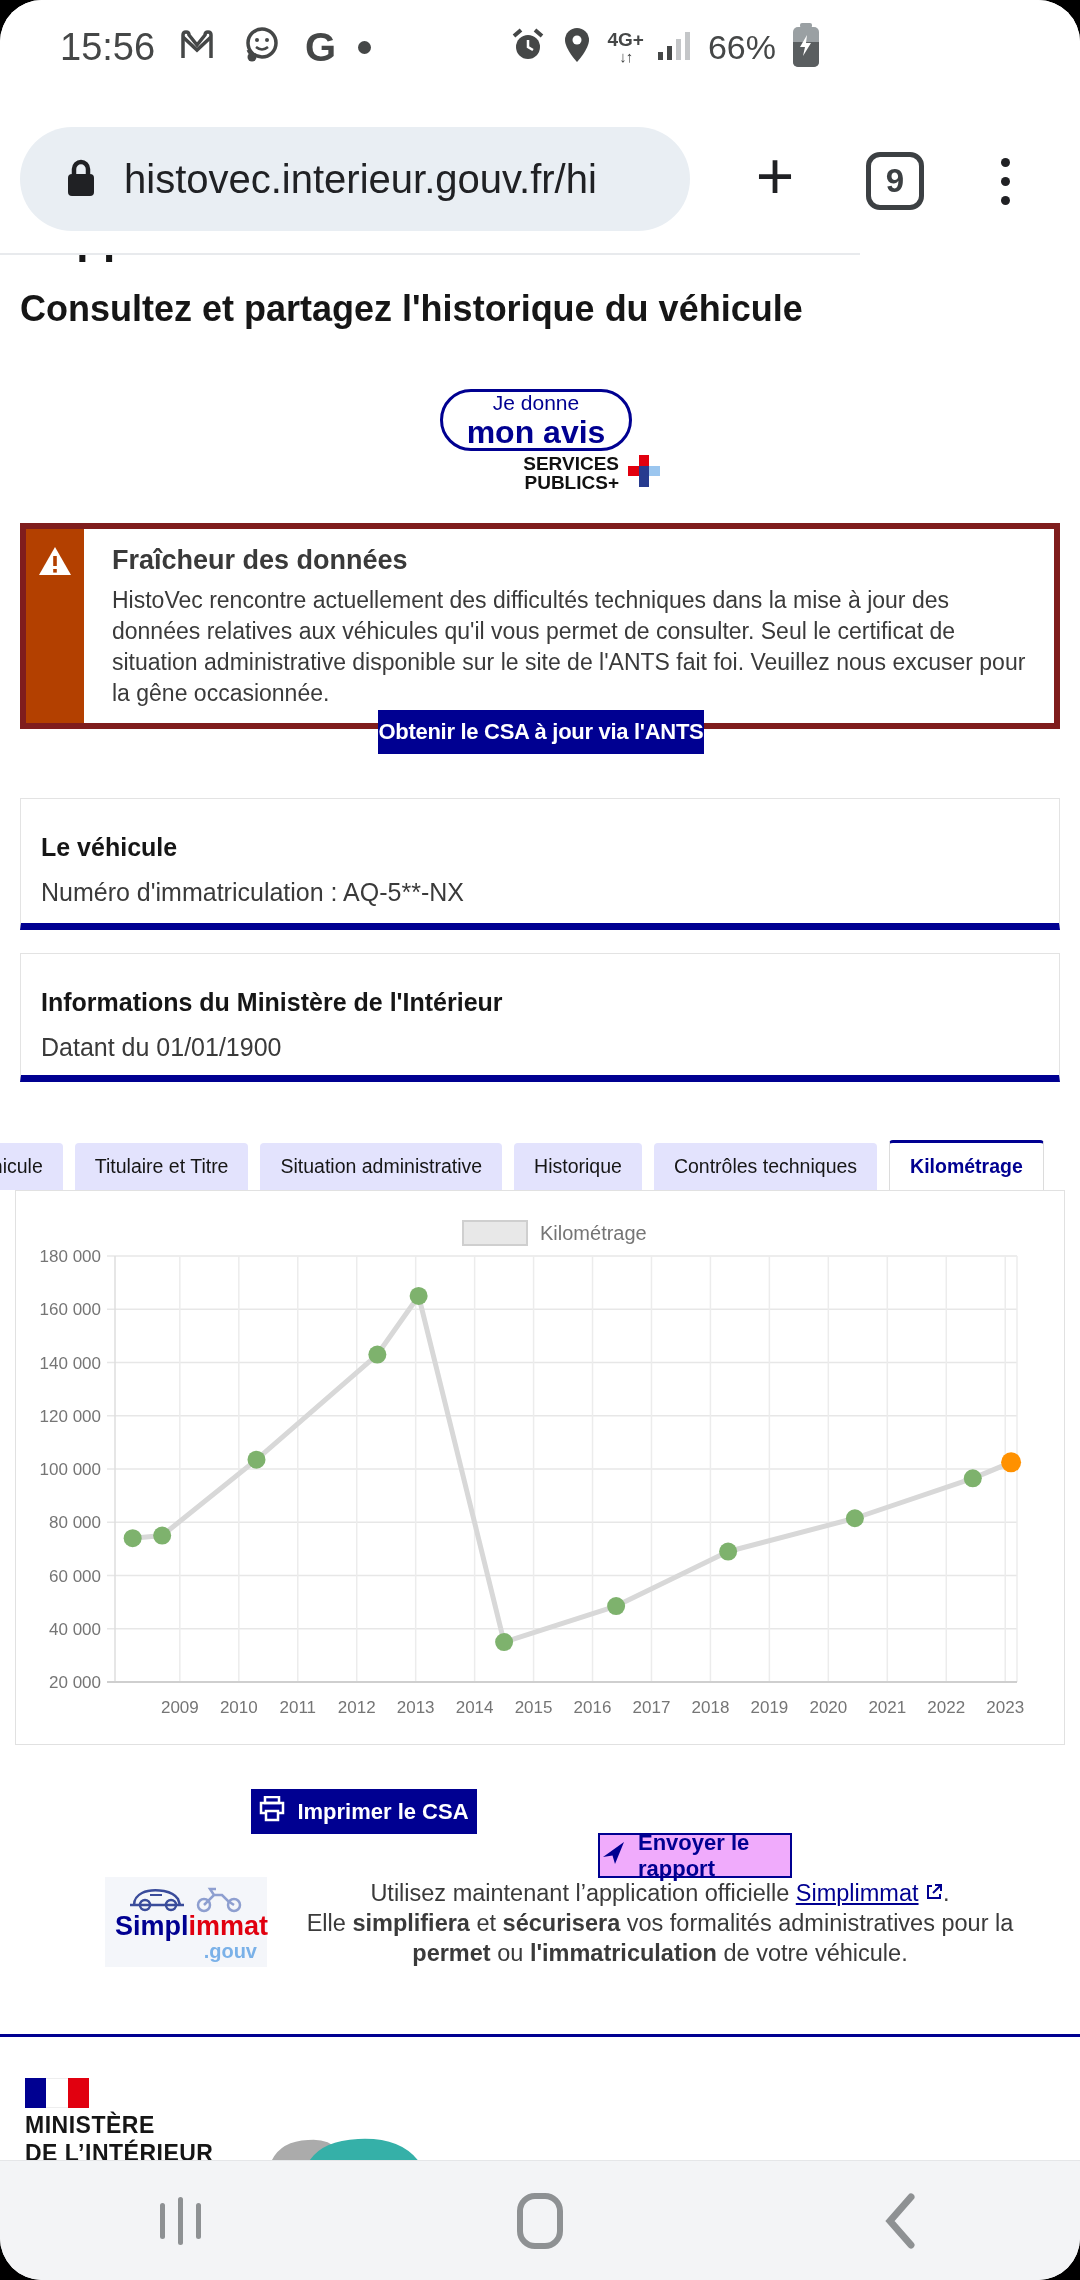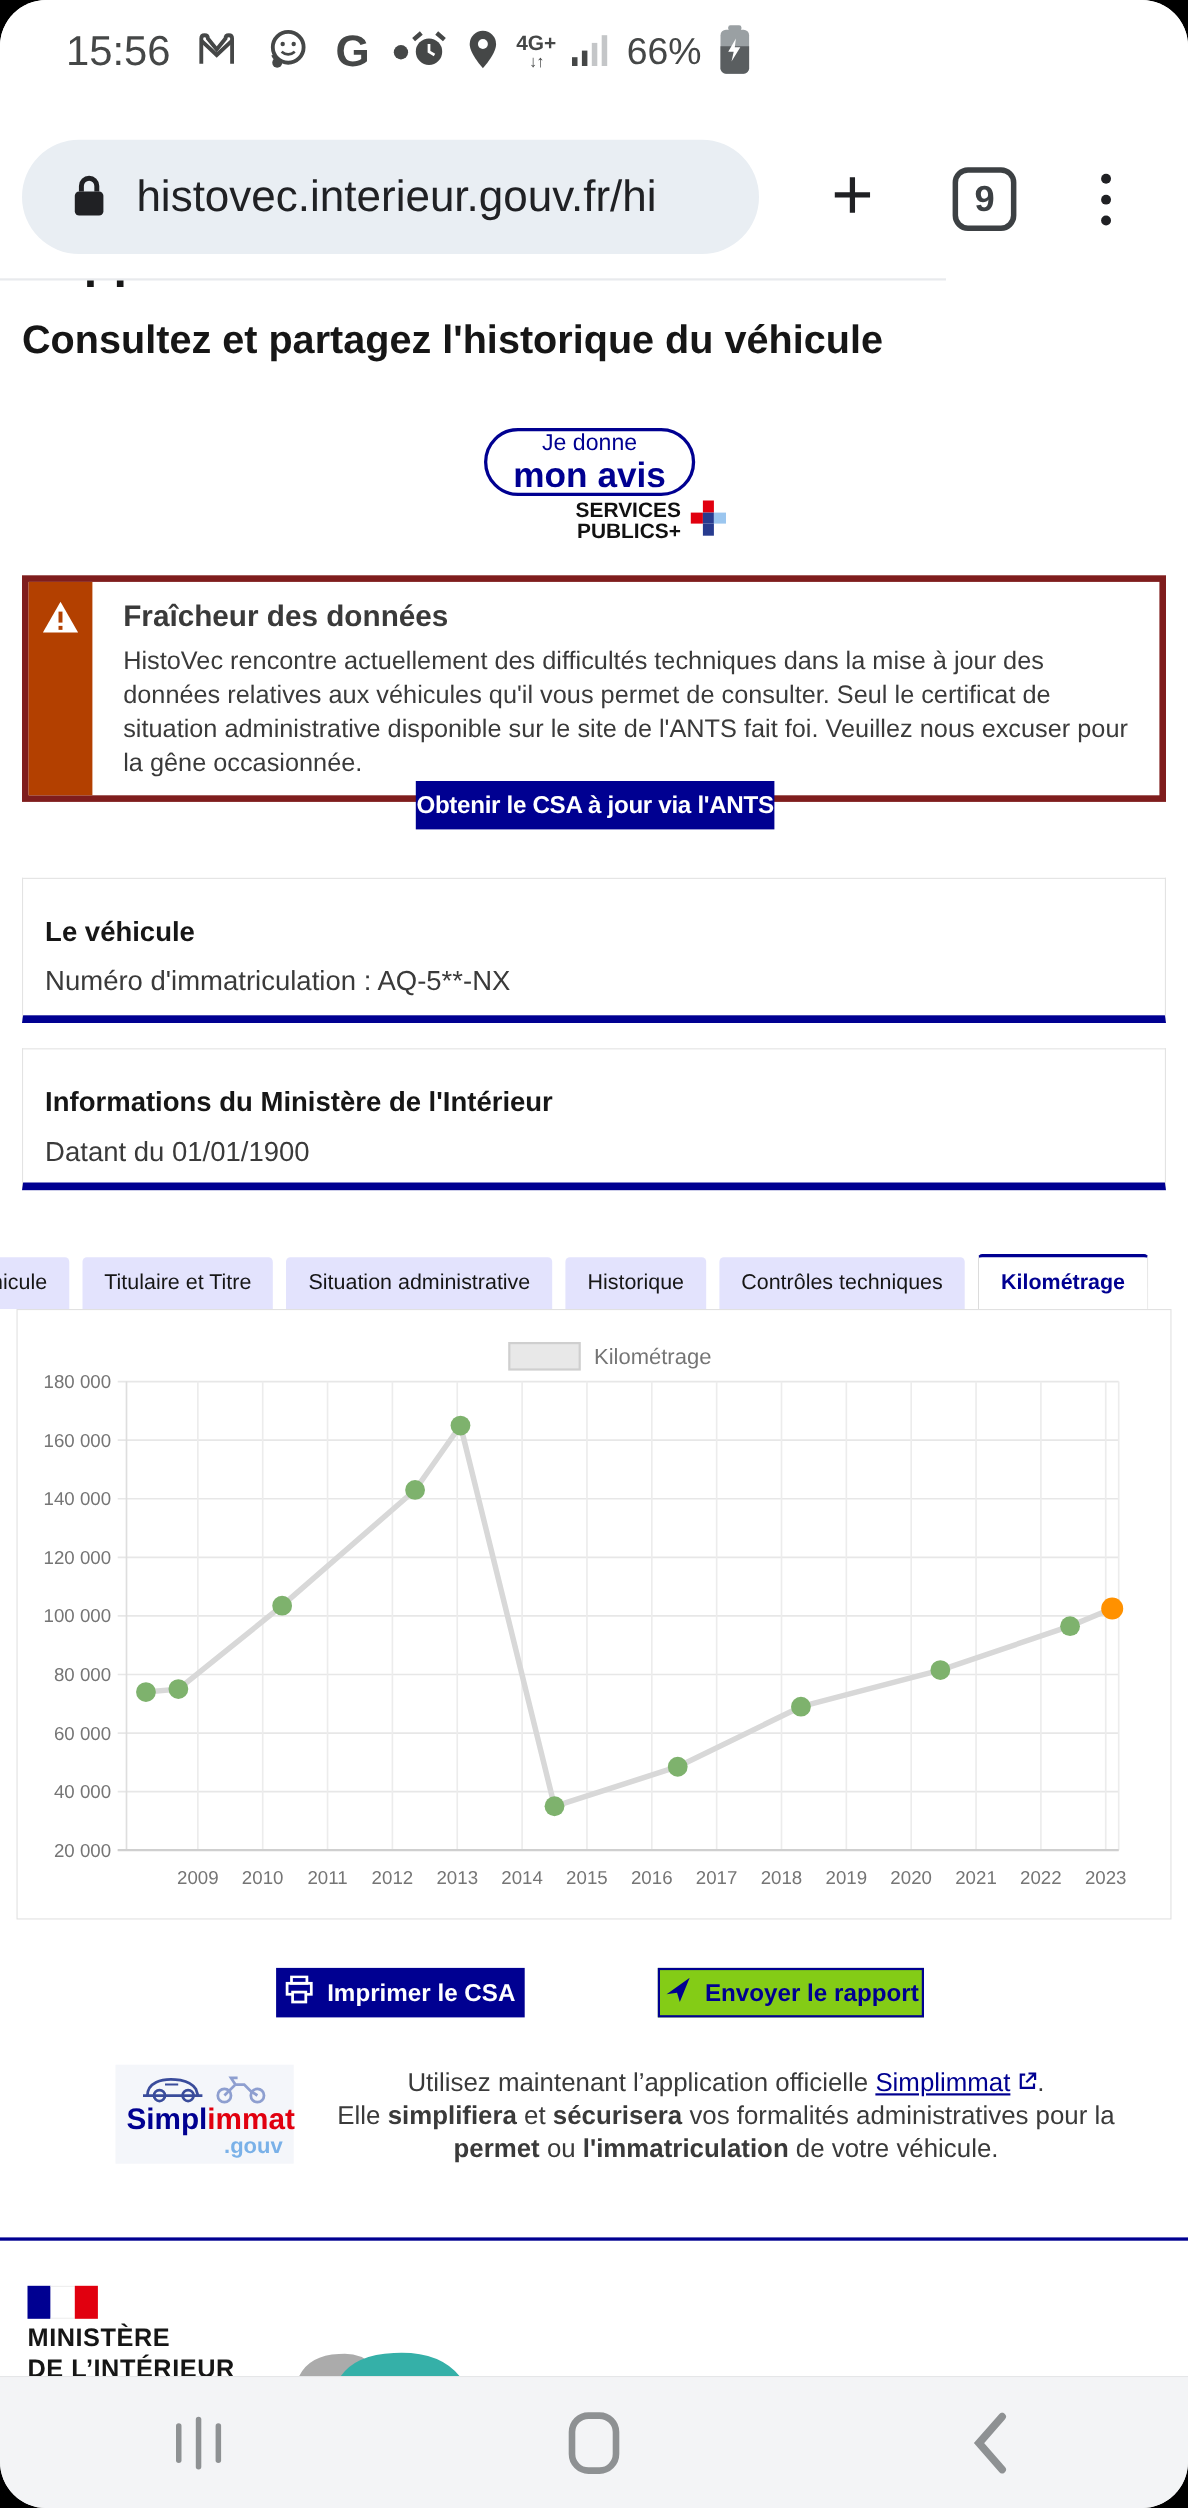--- a/index.html
+++ b/index.html
@@ -1,21 +1,21 @@
 <!DOCTYPE html>
 <html><head>
 <meta charset="utf-8">
 <style>
   html,body{margin:0;padding:0;background:#000;}
   *{box-sizing:border-box;font-family:"Liberation Sans",sans-serif;}
   #screen{position:relative;width:1080px;height:2280px;background:#fff;border-radius:42px;overflow:hidden;margin:0 auto;}
   .abs{position:absolute;}
 
   
-  .status-bar{top:0;left:0;width:1080px;height:88px;background:#fff;display:flex;align-items:center;padding:6px 0 0 60px;color:#4a4d4e;}
+  .status-bar{top:0;left:0;width:1080px;height:88px;background:#fff;display:flex;align-items:center;justify-content:space-between;padding:6px 0 0 60px;color:#4a4d4e;}
   .sb-left{display:flex;align-items:center;gap:22px;}
   .sb-time{font-size:38px;color:#454747;}
   .sb-right{display:flex;align-items:center;gap:14px;margin-right:258px;}
   .sb-pct{font-size:34px;color:#454747;}
   .dot-icon{width:13px;height:13px;border-radius:50%;background:#454747;}
   .mobile-data{display:flex;flex-direction:column;align-items:center;line-height:1;color:#454747;}
   .mobile-data .net{font-size:19px;font-weight:bold;}
   .mobile-data .arr{font-size:15px;letter-spacing:-1px;}
 
   
@@ -53,21 +53,21 @@
   .card-text{font-size:25px;color:#3a3a3a;}
 
   .tabs{top:1143px;left:-52px;height:47px;display:flex;gap:12px;align-items:flex-end;white-space:nowrap;}
   .tab{background:#e3e3fd;color:#161616;font-size:19.5px;height:47px;display:flex;align-items:center;padding:0 20px;border-radius:4px 4px 0 0;}
   .tab.active{background:#fff;color:#000091;font-weight:bold;border-top:3px solid #000091;border-left:1px solid #dcdcdc;border-right:1px solid #dcdcdc;height:50px;position:relative;z-index:2;}
 
   .chart-panel{top:1190px;left:15px;width:1050px;height:555px;background:#fff;border:1px solid #e1e1e1;}
 
   .action-btn{top:1789px;height:45px;display:flex;align-items:center;justify-content:center;gap:12px;font-size:22px;font-weight:bold;}
   .print-btn{left:251px;width:226px;background:#000091;color:#fff;}
-  .send-btn{left:598px;width:242px;background:#84cc16;color:#000091;border:2px solid #000091;}
+  .send-btn{left:598px;width:194px;background:#f0abfc;color:#000091;border:2px solid #000091;margin-top:44px;}
 
   .simpl-logo{top:1877px;left:105px;width:162px;height:90px;background:#f4f6fa;padding:6px 10px 0 10px;}
   .simpl-icons{display:flex;justify-content:center;gap:8px;height:30px;}
   .simpl-word{font-size:27px;font-weight:bold;line-height:27px;text-align:center;}
   .simpl-word .b{color:#000091;}
   .simpl-word .r{color:#e1000f;}
   .simpl-gouv{font-size:20px;font-weight:bold;color:#7ab1e8;text-align:right;line-height:22px;}
   .simpl-text{top:1878px;left:300px;width:720px;text-align:center;font-size:23.5px;color:#3a3a3a;line-height:30px;}
   .simpl-text .bold{font-weight:bold;}
   .simpl-link{color:#000091;text-decoration:underline;}

